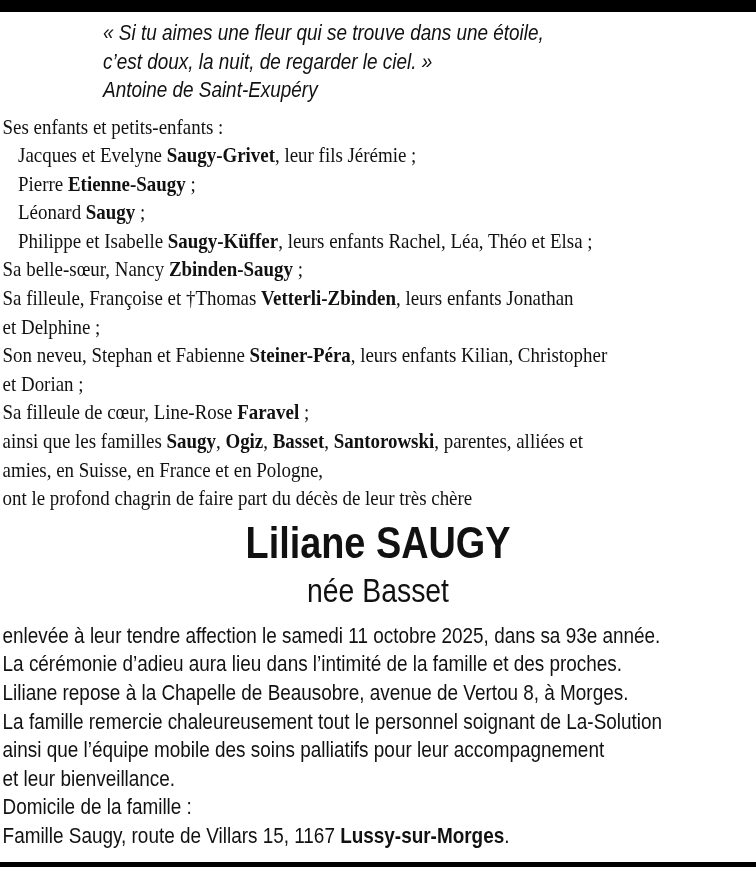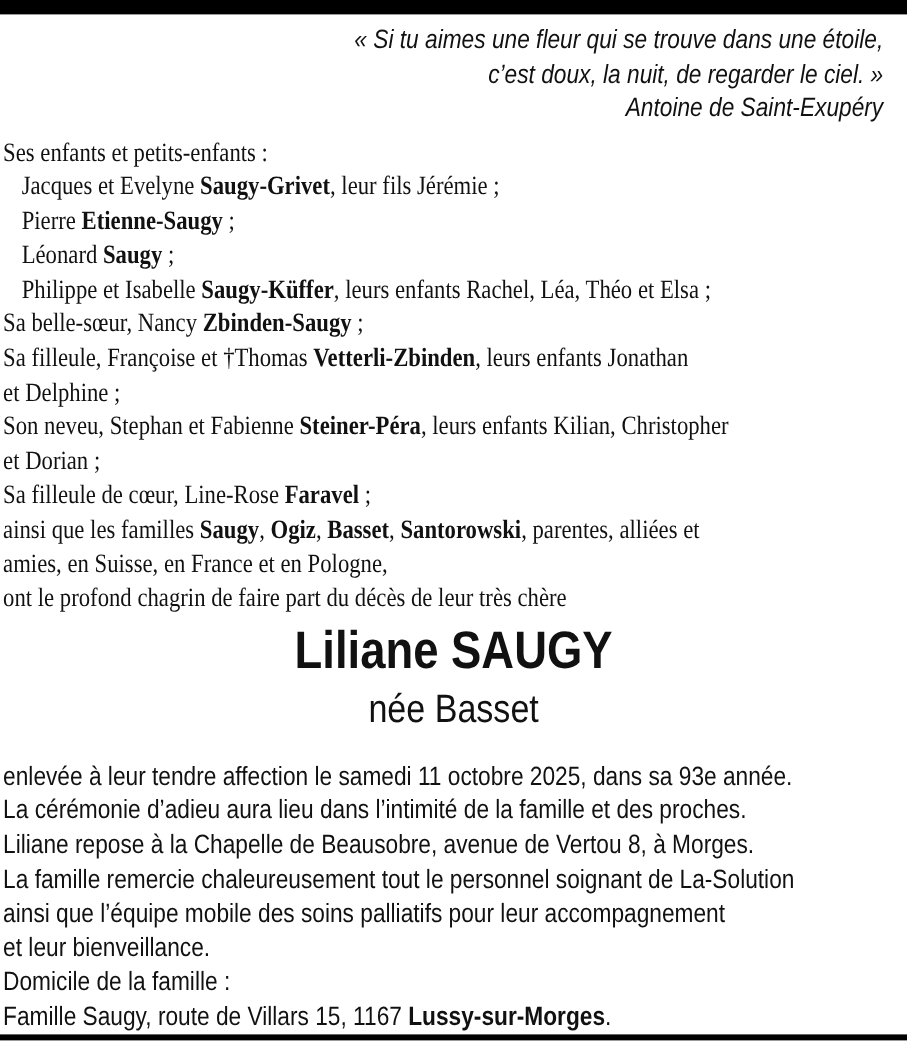--- a/index.html
+++ b/index.html
@@ -18,32 +18,32 @@
   }
   .rule-bottom {
     position: absolute;
     left: 0; right: 0;
     top: 862px;
     height: 5px;
     background: #000000;
   }
   .quote {
     padding: 7px 20px 0 0;
-    text-align: right;
+    text-align: left;
     font-style: italic;
   }
   .quote-line, .quote-attribution {
     font-size: 22px;
     line-height: 28.5px;
     white-space: nowrap;
     transform: scaleX(0.86);
     transform-origin: 100% 50%;
   }
   .upper-body { margin-top: 8px; font-family: Liberation Serif, serif; }
-  .lower-body { margin-top: 20px; }
+  .lower-body { margin-top: 9px; }
   .body-line {
     font-size: 22px;
     line-height: 28.6px;
     white-space: nowrap;
     padding-left: 3px;
     transform: scaleX(0.86);
     transform-origin: 0 50%;
   }
   .body-line.indent { padding-left: 21px; }
   .body-line b { font-weight: 700; }

